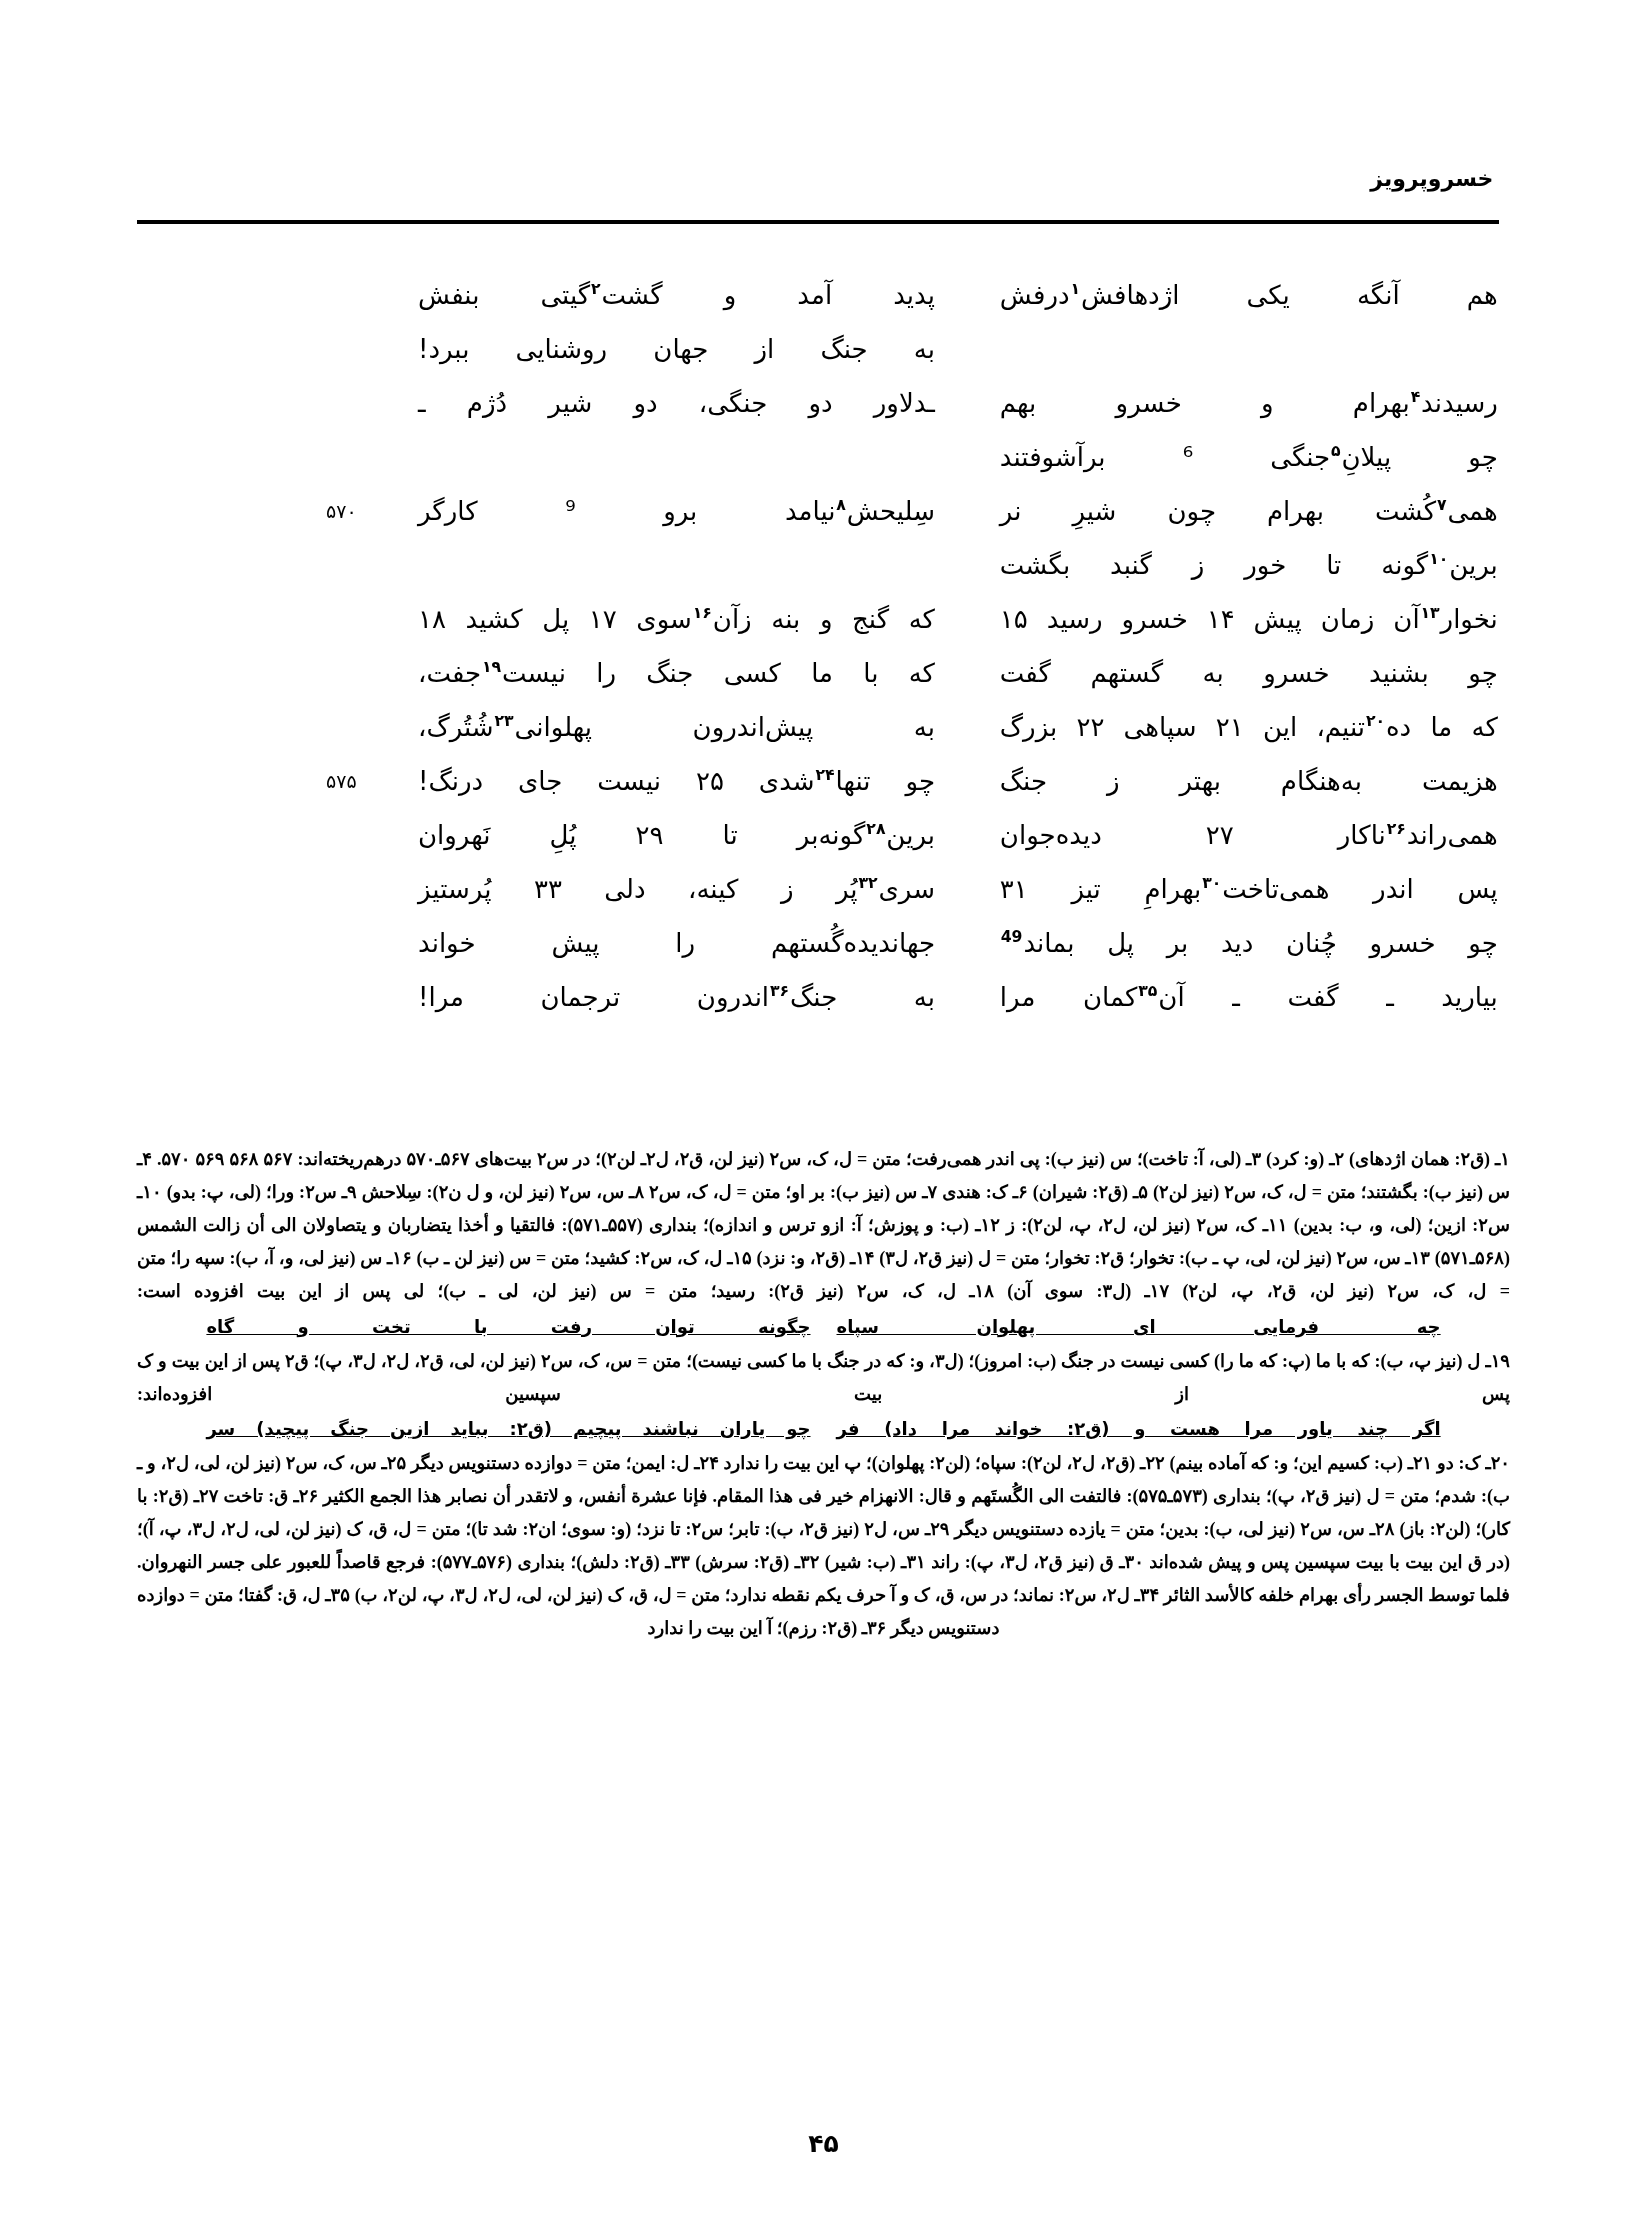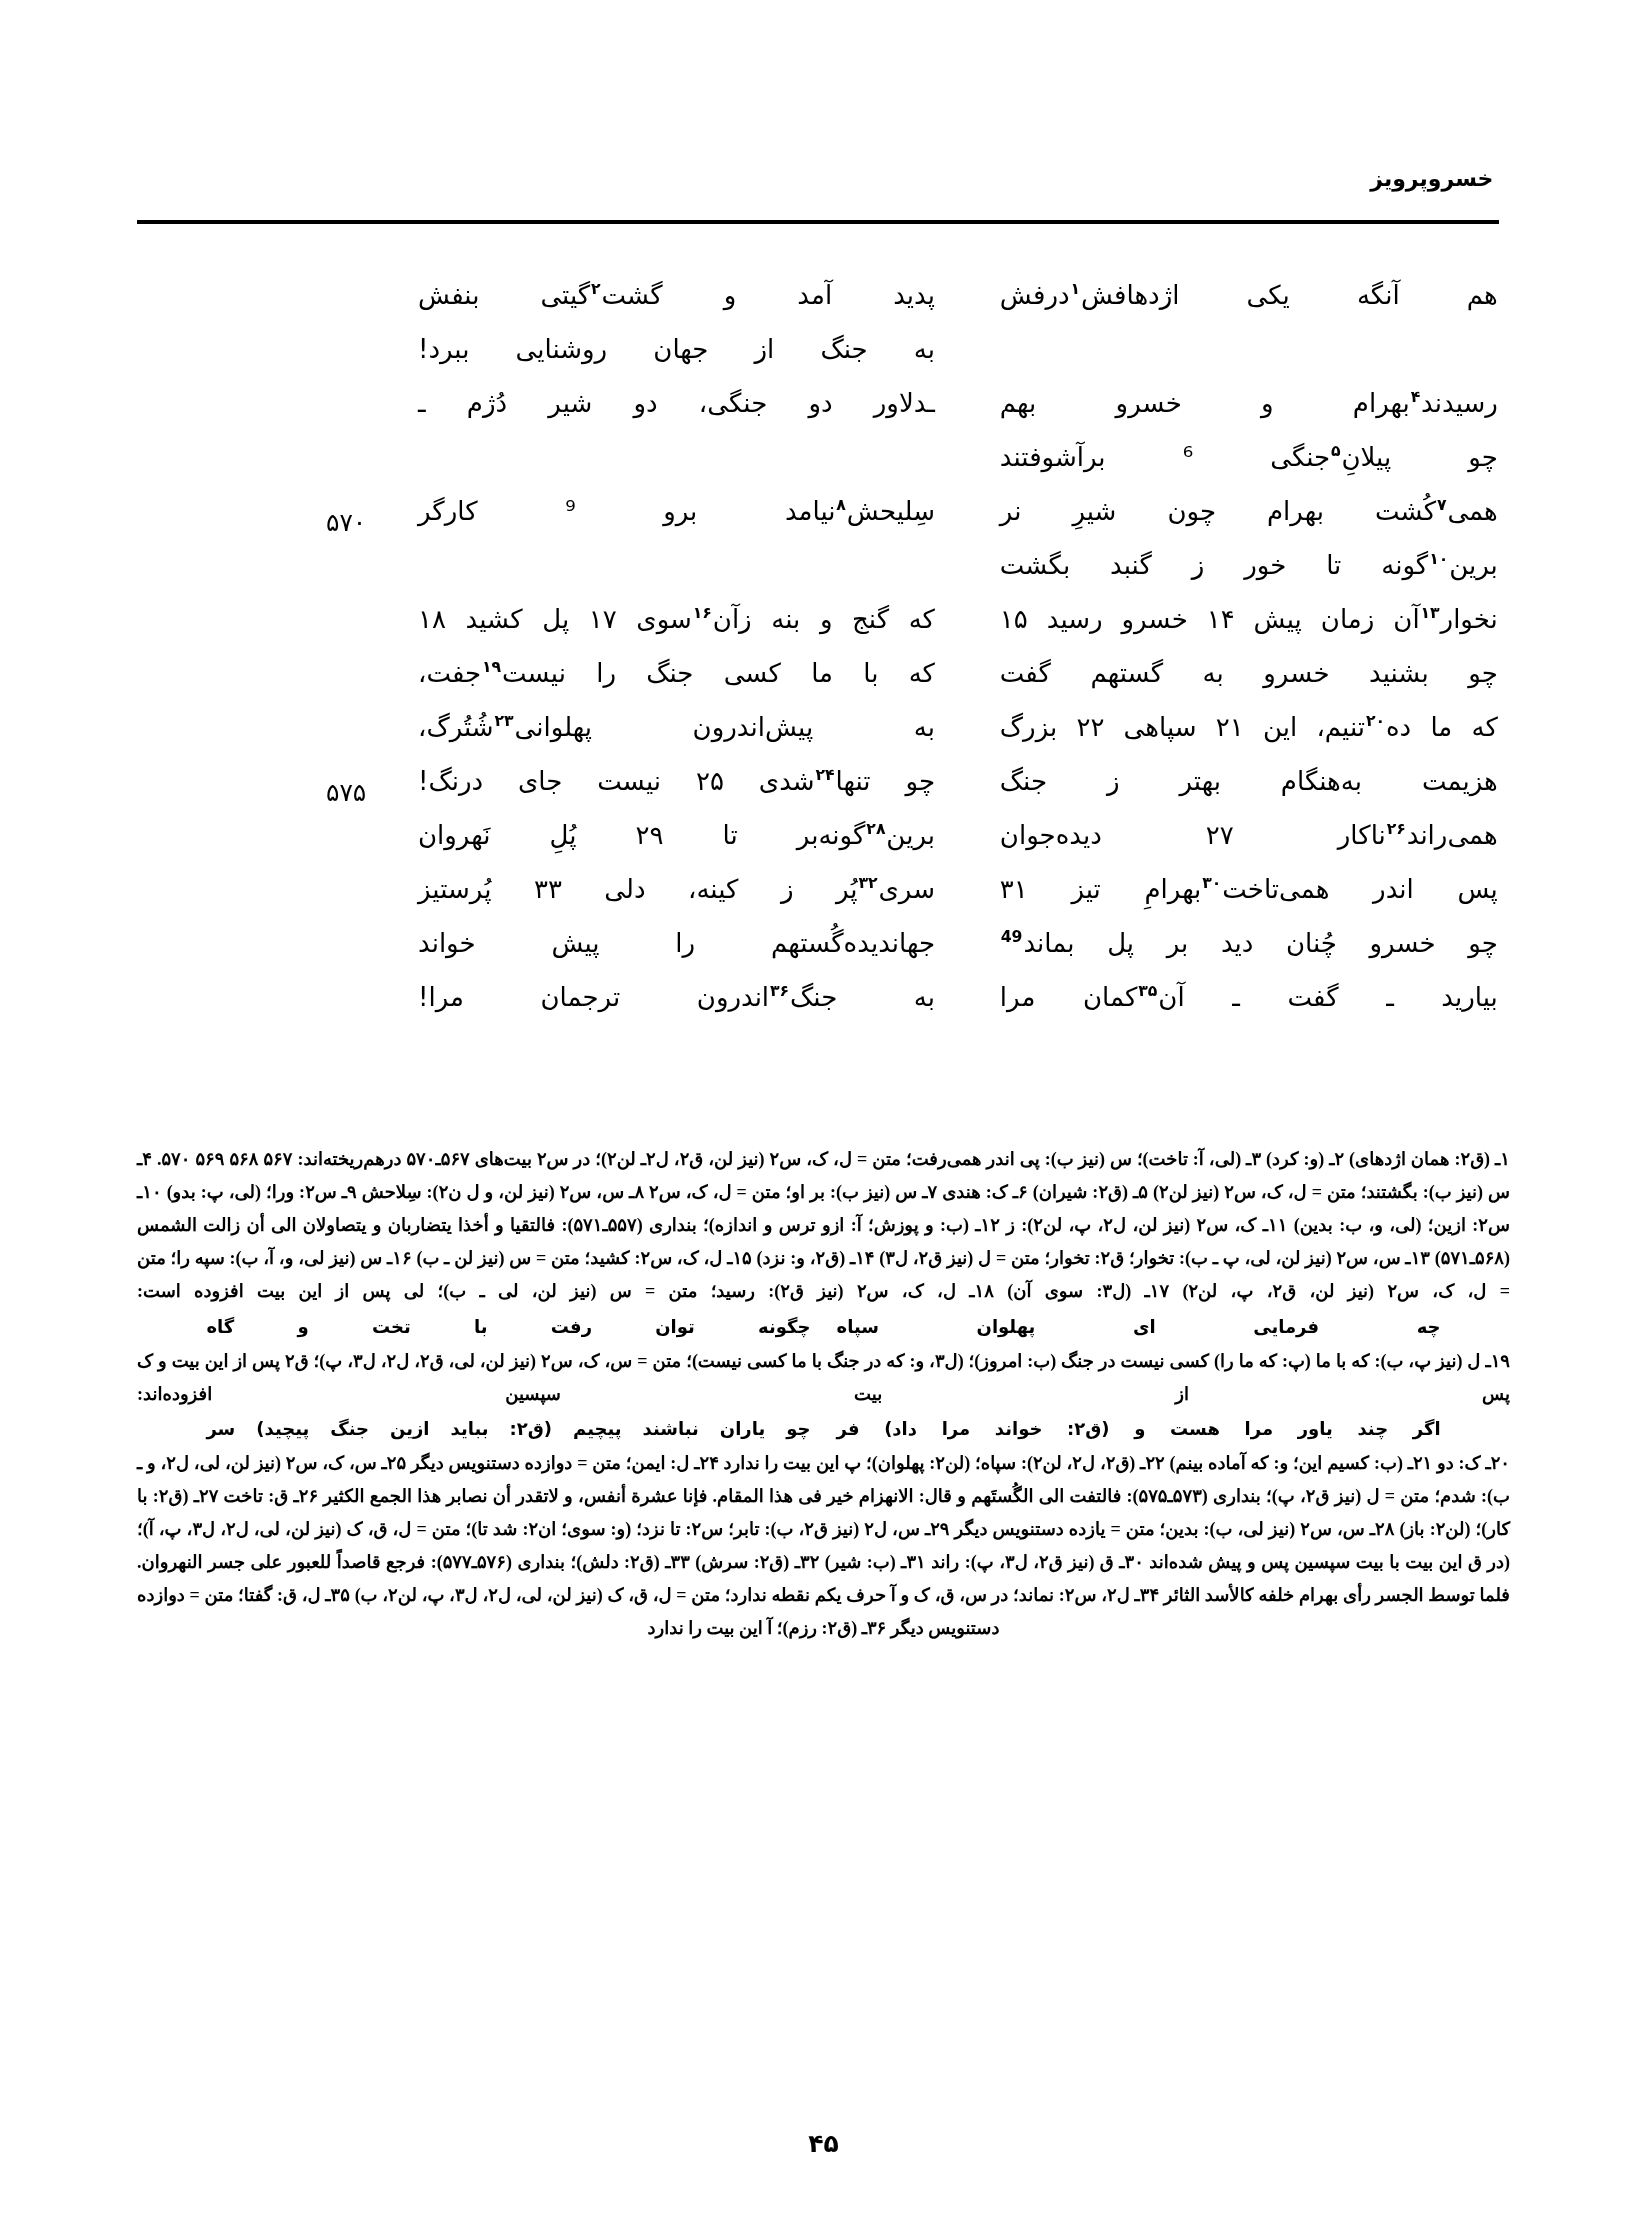--- a/index.html
+++ b/index.html
@@ -67,23 +67,23 @@
     width:498px;
   }
   
   .h2{
     right:572px;
     width:517px;
   }
   .vnum{
     position:absolute;
     right:1098px;
-    top:12px;
+    top:0;
     width:83px;
-    font-size:25px;
+    font-size:19px;
     line-height:52px;
     text-align:left;
     direction:rtl;
     white-space:nowrap;
   }
   sup.fn{
     font-size:15.7px;
     vertical-align:super;
     line-height:0;
     padding:0 0.9px;
@@ -119,20 +119,21 @@
     text-align:center;
     text-align-last:center;
     white-space:nowrap;
   }
   .quoted .qh{
     display:inline-block;
     width:44%;
     text-align:justify;
     text-align-last:justify;
     vertical-align:top;
+    text-decoration:underline;
   }
   .quoted .qh.qa{padding-left:26px;}
 
   
   .folio{
     position:absolute;
     bottom:68px;
     left:0; right:0;
     text-align:center;
     font-size:25px;

